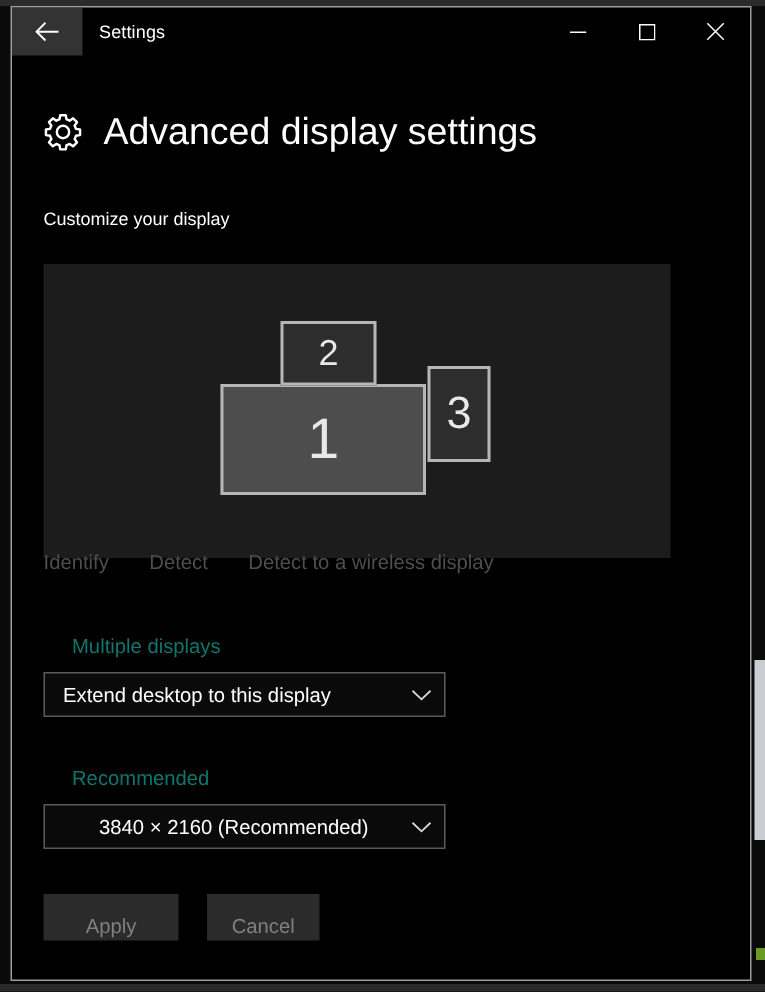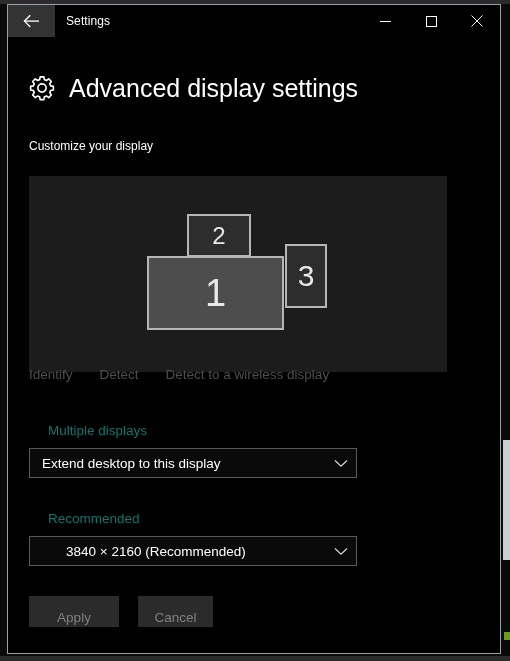--- a/index.html
+++ b/index.html
@@ -181,21 +181,21 @@
     color: #0f766e;
     white-space: nowrap;
     margin-left: 28px;
   }
   #label-multiple { top: 418px; }
   #label-resolution { top: 506px; }
 
   .dropdown {
     position: absolute;
     left: 21px;
-    width: 328px;
+    width: 268px;
     height: 30px;
     background: #0a0a0a;
     border: 1px solid #5a5a5a;
     box-sizing: border-box;
     display: flex;
     align-items: center;
     cursor: pointer;
   }
   #dropdown-multiple { top: 443px; }
   #dropdown-resolution { top: 531px; padding-left: 24px; }

